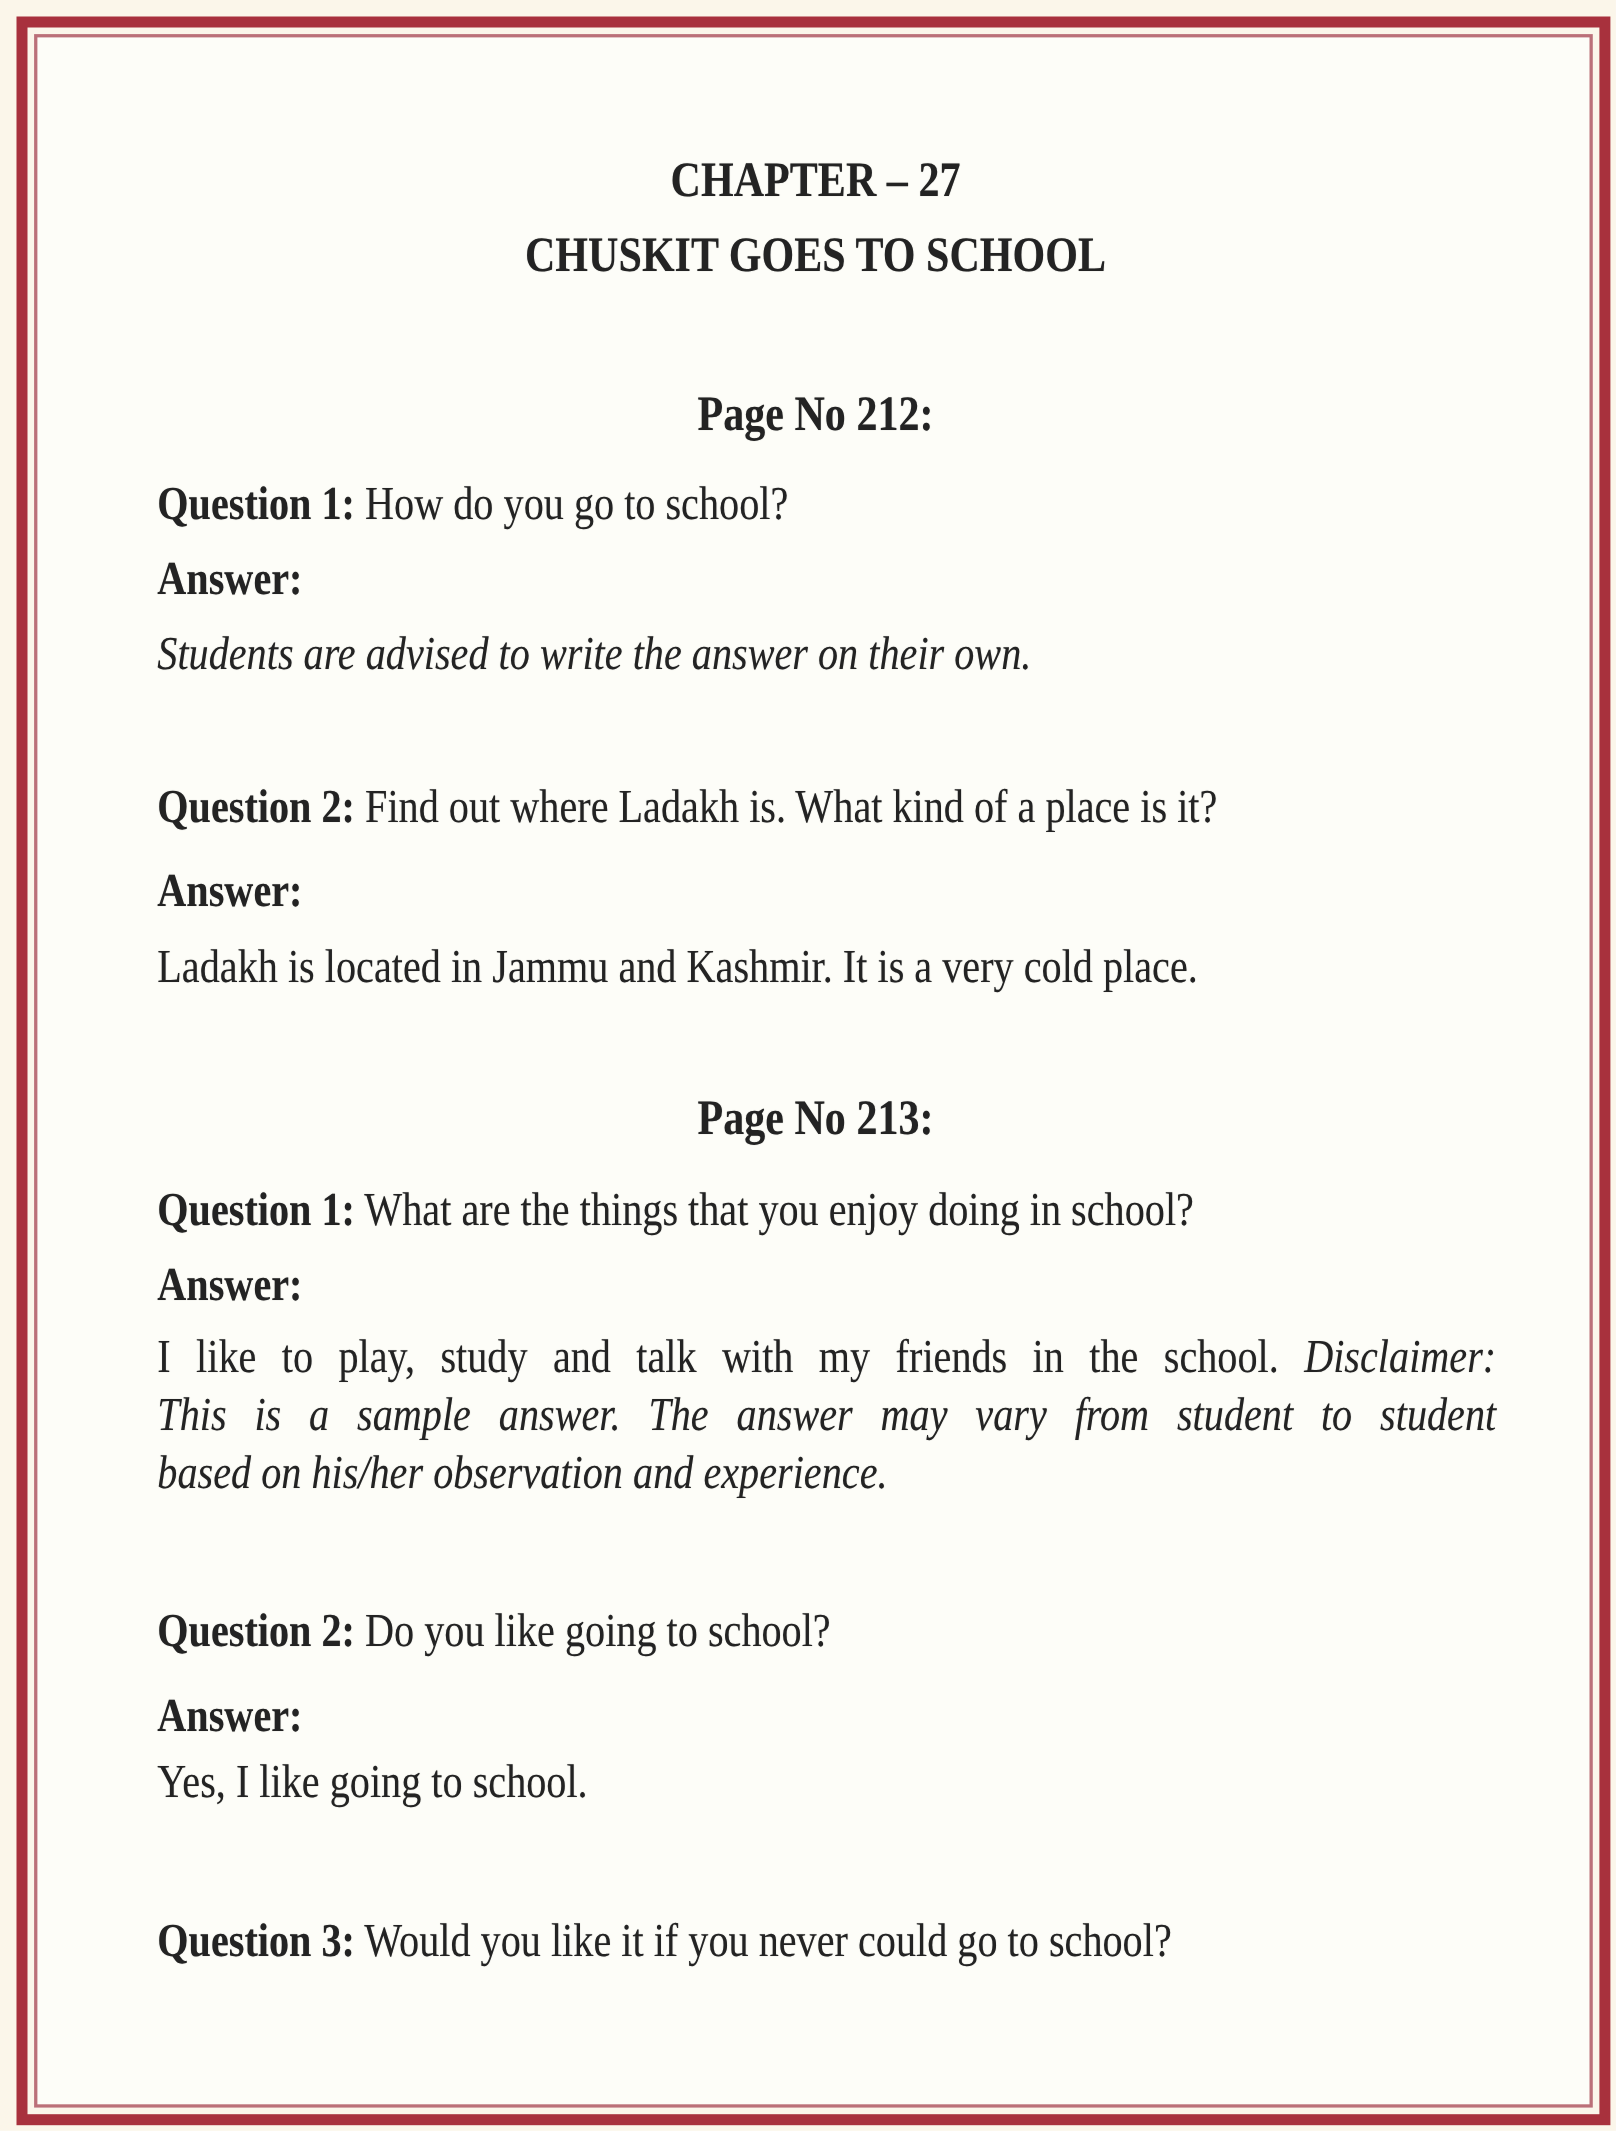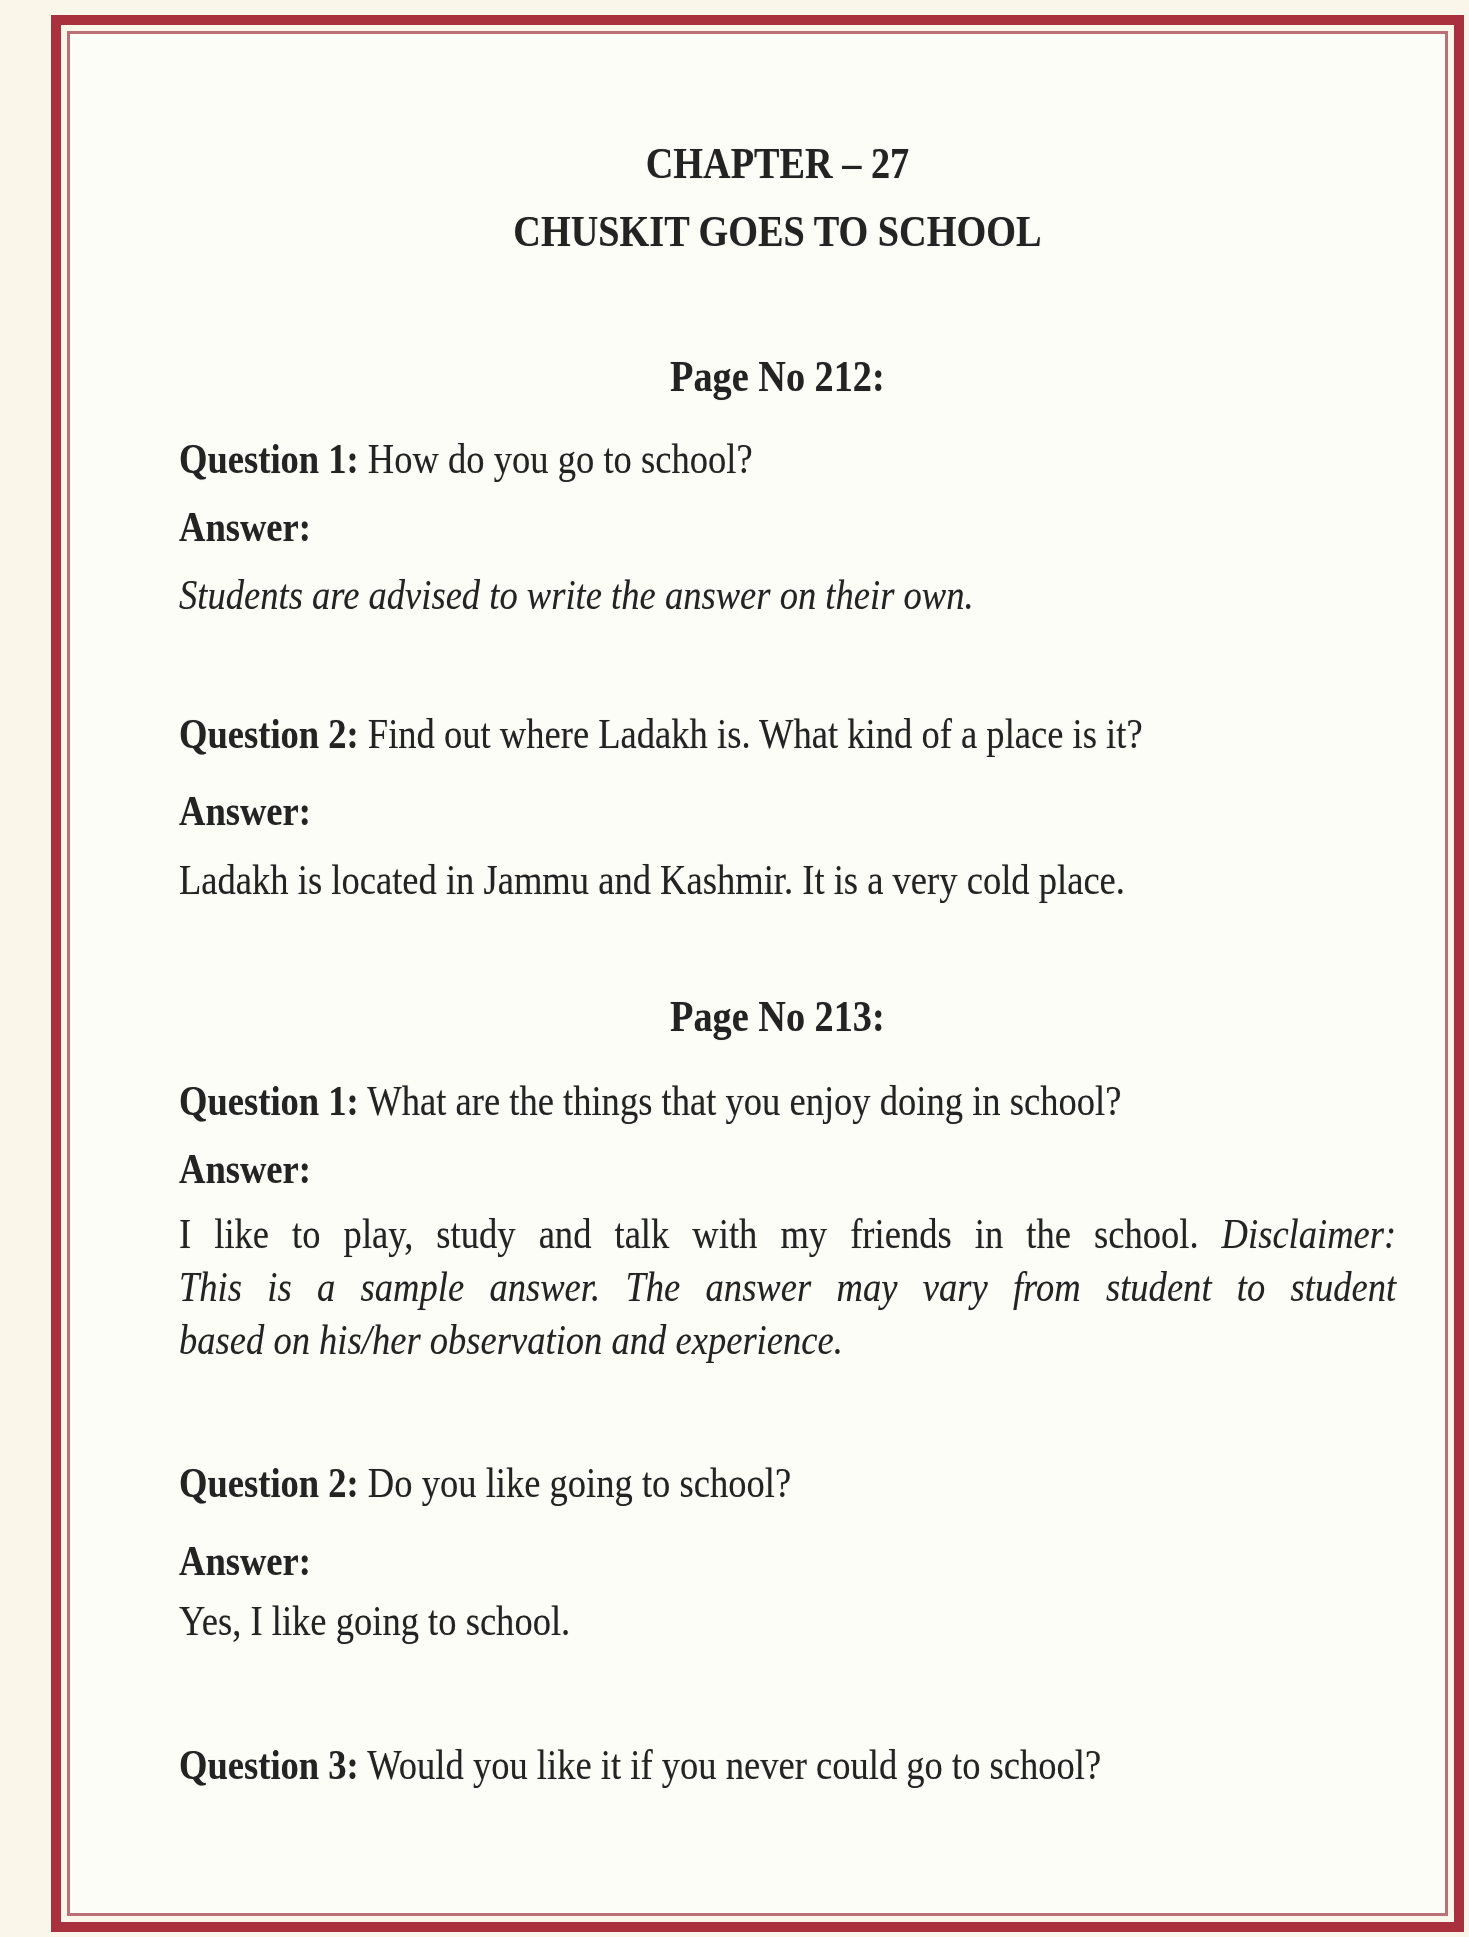--- a/index.html
+++ b/index.html
@@ -15,21 +15,20 @@
     width:1469px;height:1937px;
     position:relative;
     background:var(--outer-bg);
     overflow:hidden;
     font-family:"Liberation Serif","DejaVu Serif",serif;
   }
   .frame-outer{
     position:absolute;
     top:15px;left:15px;right:5px;bottom:5px;
     border:10px solid var(--border-outer);
-    margin-left:36px;
   }
   .frame-inner{
     position:absolute;
     inset:6px;
     border:3px solid var(--border-inner);
     background:var(--content-bg);
   }
   .text-layer{
     position:absolute;
     left:109px;top:0;

